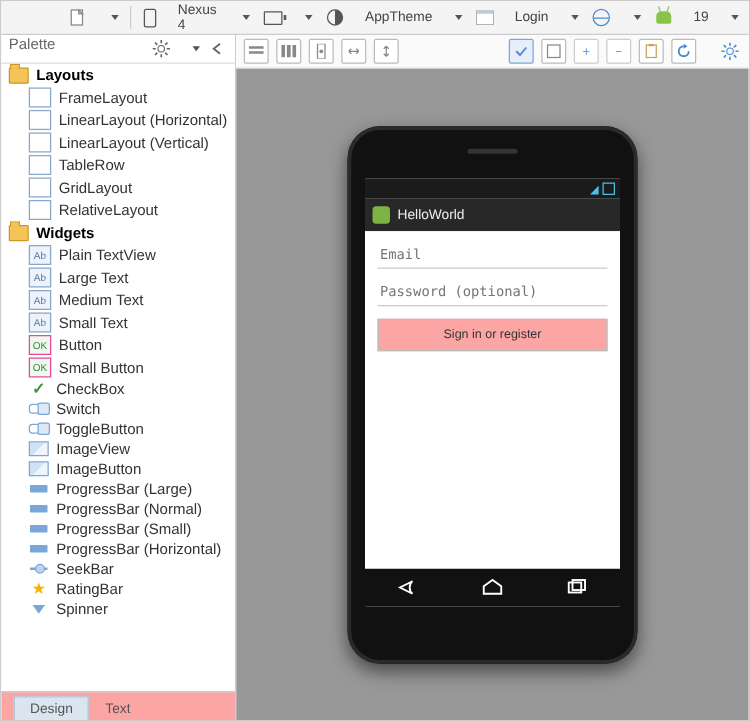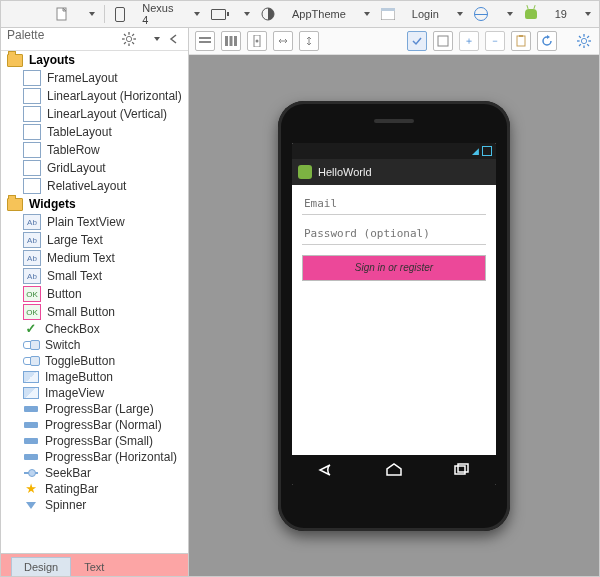--- a/index.html
+++ b/index.html
@@ -47,21 +47,21 @@
 .phone{width:232px;height:430px;background:#111;border-radius:26px;box-shadow:inset 0 0 0 3px #2a2a2a,0 6px 14px rgba(0,0,0,.5);position:relative;display:flex;flex-direction:column;padding:42px 14px 46px;box-sizing:border-box;}
 .earpiece{position:absolute;top:18px;left:50%;transform:translateX(-50%);width:40px;height:4px;background:#333;border-radius:2px;}
 .screen{flex:1;background:#fff;display:flex;flex-direction:column;border-radius:1px;overflow:hidden;}
 .statusbar{height:16px;background:#1b1b1b;display:flex;align-items:center;justify-content:flex-end;padding:0 4px;gap:3px;}
 .sig{color:#49c0e8;font-size:9px;}
 .bat{width:8px;height:8px;border:1px solid #49c0e8;position:relative;}
 .appbar{height:26px;background:#282828;display:flex;align-items:center;gap:6px;padding:0 6px;color:#eee;font-size:11px;}
 .appicon{width:14px;height:14px;background:#7cb342;border-radius:3px;position:relative;}
 .content{flex:1;background:#fff;padding:8px 10px;display:flex;flex-direction:column;gap:8px;}
 .field{border:none;border-bottom:1px solid #ccc;padding:4px 2px;font-size:11px;color:#999;font-family:monospace;background:transparent;outline:none;}
-.btn{height:24px;background:#ec4899;border:1px solid #bcbcbc;font-size:10px;color:#333;display:flex;align-items:center;justify-content:center;margin-top:2px;cursor:pointer;font-style:italic;}
+.btn{height:24px;background:#fca5a5;border:1px solid #bcbcbc;font-size:10px;color:#333;display:flex;align-items:center;justify-content:center;margin-top:2px;cursor:pointer;}
 .navbar{height:30px;background:#111;display:flex;align-items:center;justify-content:space-around;}
 .nav-shape{stroke:#fff;fill:none;stroke-width:1.5;}
 .gear-svg{width:14px;height:14px;}
 .globe{width:14px;height:14px;border:1.5px solid #4a8ad4;border-radius:50%;position:relative;box-sizing:border-box;}
 .globe:after{content:"";position:absolute;left:0;right:0;top:50%;border-top:1px solid #4a8ad4;}
 .android{width:12px;height:10px;background:#8bc34a;border-radius:4px 4px 2px 2px;position:relative;}
 .android:before,.android:after{content:"";position:absolute;top:-4px;width:1px;height:4px;background:#8bc34a;}
 .android:before{left:2px;transform:rotate(-20deg);}
 .android:after{right:2px;transform:rotate(20deg);}
 .nexus-icon{width:8px;height:13px;border:1.5px solid #555;border-radius:2px;display:block;}
@@ -174,24 +174,20 @@
           <div class="p-item">
             <span class="picon box"></span>
             <span>LinearLayout (Horizontal)</span>
           </div>
           <div class="p-item">
             <span class="picon box"></span>
             <span>LinearLayout (Vertical)</span>
           </div>
           <div class="p-item">
             <span class="picon box"></span>
-            <span>TableLayout</span>
-          </div>
-          <div class="p-item">
-            <span class="picon box"></span>
             <span>TableRow</span>
           </div>
           <div class="p-item">
             <span class="picon box"></span>
             <span>GridLayout</span>
           </div>
           <div class="p-item">
             <span class="picon box"></span>
             <span>RelativeLayout</span>
           </div>
@@ -236,27 +232,27 @@
           <div class="p-item">
             <span class="picon">
               <span class="switch-icon"></span>
             </span>
             <span>ToggleButton</span>
           </div>
           <div class="p-item">
             <span class="picon">
               <span class="img-icon"></span>
             </span>
+            <span>ImageView</span>
+          </div>
+          <div class="p-item">
+            <span class="picon">
+              <span class="img-icon"></span>
+            </span>
             <span>ImageButton</span>
-          </div>
-          <div class="p-item">
-            <span class="picon">
-              <span class="img-icon"></span>
-            </span>
-            <span>ImageView</span>
           </div>
           <div class="p-item">
             <span class="picon">
               <span class="bar-icon"></span>
             </span>
             <span>ProgressBar (Large)</span>
           </div>
           <div class="p-item">
             <span class="picon">
               <span class="bar-icon"></span>

